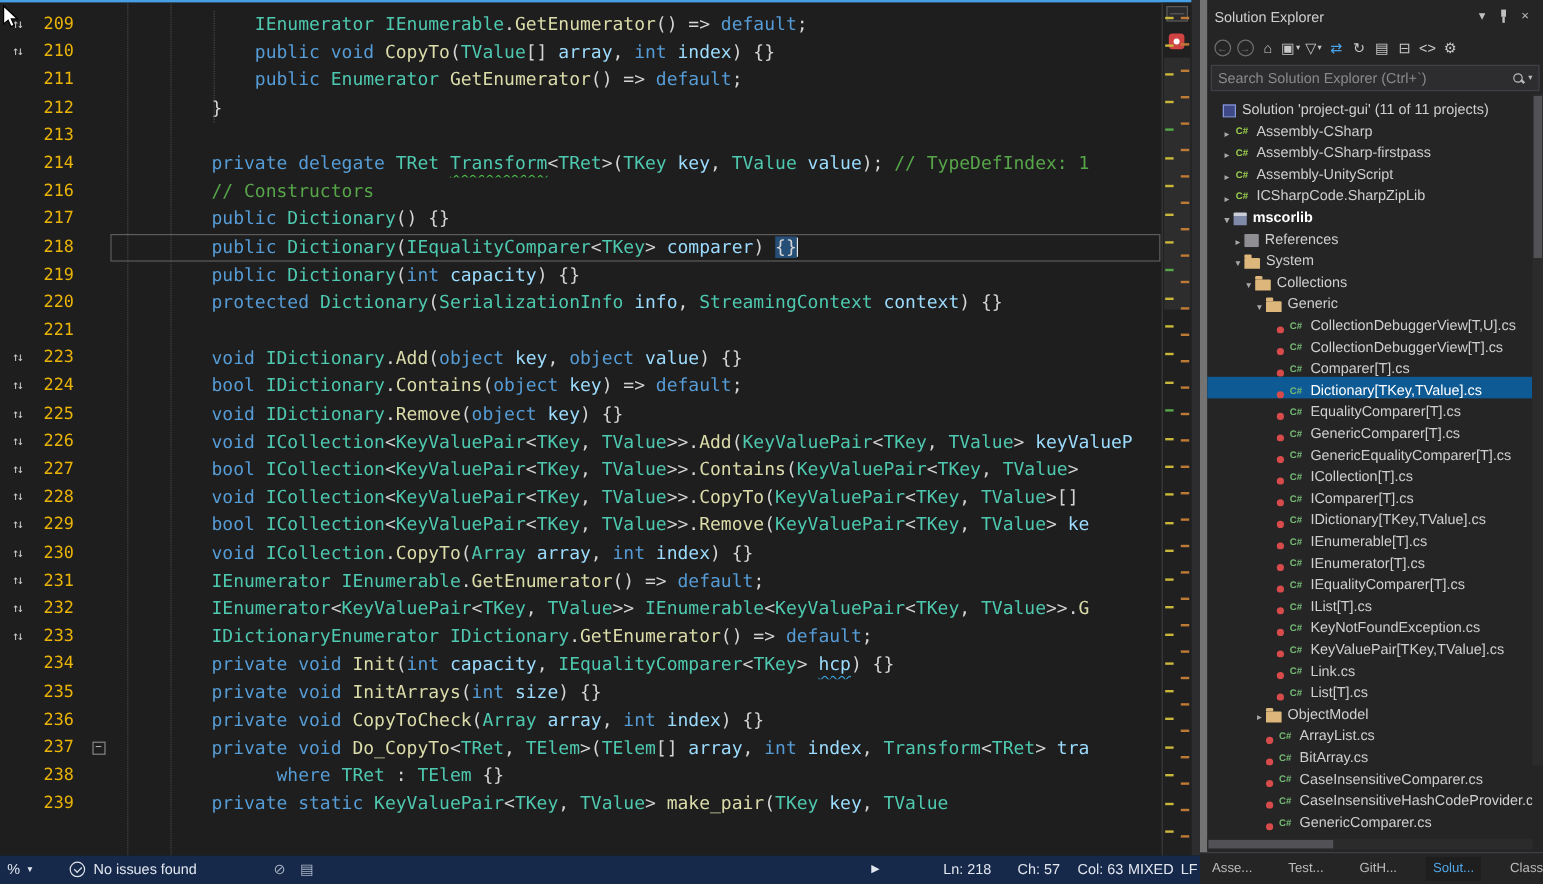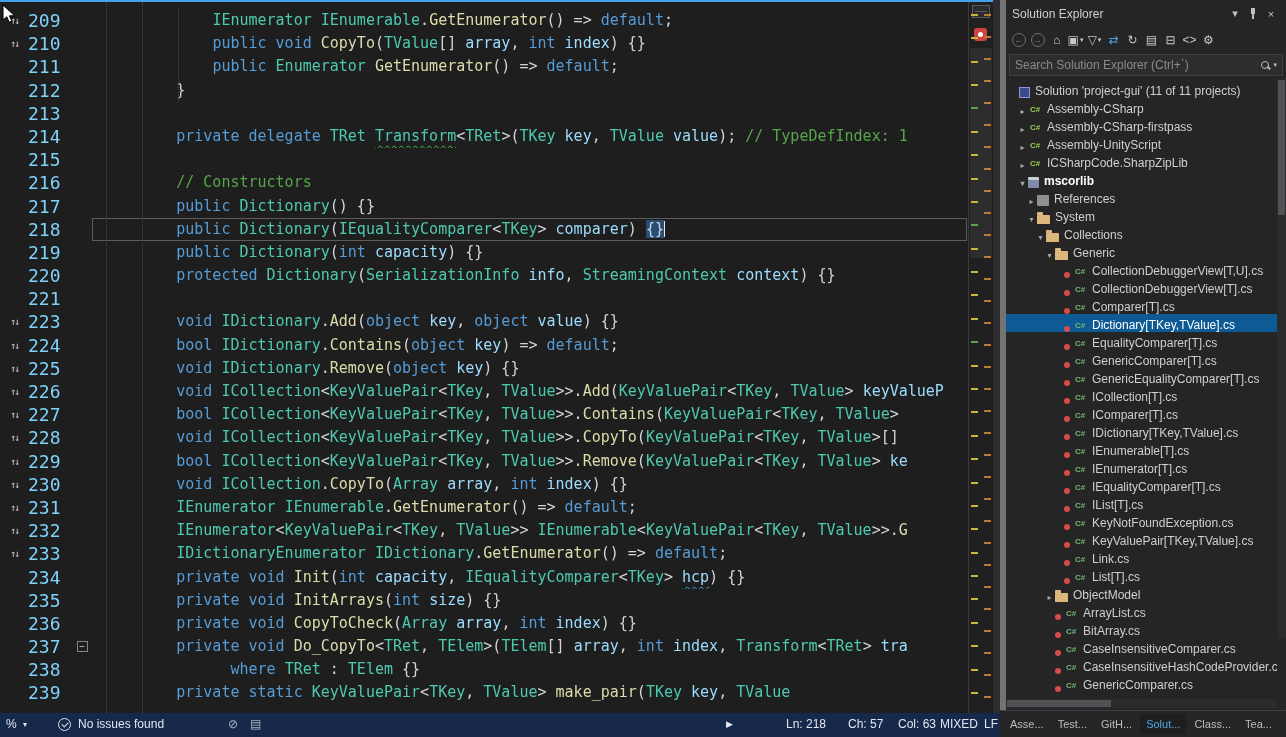--- a/index.html
+++ b/index.html
@@ -6,21 +6,21 @@
 html,body{width:1286px;height:737px;overflow:hidden;background:#1e1e1e;font-family:"Liberation Sans",sans-serif}
 #app{position:absolute;inset:0;width:1286px;height:737px}
 
 
 #editor{position:absolute;left:0;top:0;width:993px;height:713px;background:#1e1e1e;border-top:2px solid #46a0e8;overflow:hidden}
 #lines{position:absolute;left:0;top:2px;right:25px;bottom:0;overflow:hidden;
  font-family:"DejaVu Sans Mono","Liberation Mono",monospace;font-size:15px;line-height:23.2px;padding-top:5px}
 .row{display:flex;height:23.2px;position:relative;white-space:pre}
 .row.cur::after{content:"";position:absolute;left:92px;right:1px;top:0;bottom:0;border:1px solid #5c5c5c;pointer-events:none}
 .g{flex:0 0 28px;text-align:center;color:#cfcfcf;font-size:10px;letter-spacing:-2px}
-.ln{flex:0 0 46px;text-align:left;color:#7dd3fc;font-size:18px;padding-right:4px}
+.ln{flex:0 0 46px;text-align:center;color:#eab308;font-size:14px;padding-right:4px}
 .fm{flex:0 0 16px;position:relative}
 .foldbox{display:block;width:11px;height:11px;margin:6px auto 0;border:1px solid #858585;background:#1e1e1e;
  font-size:9px;line-height:9px;text-align:center;color:#c8c8c8}
 .code{flex:1;color:#d4d4d4;overflow:hidden;padding-left:14px}
 .tk-k{color:#569cd6}.tk-t{color:#4ec9b0}.tk-m{color:#dcdcaa}.tk-c{color:#57a64a}.tk-p{color:#9cdcfe}.tk-w{color:#d4d4d4}
 .sel{background:#264f78}
 .sqg{text-decoration:underline wavy #4ab84a 1px;text-underline-offset:4px}
 .sqb{text-decoration:underline wavy #3aa0d8 1px;text-underline-offset:4px}
 .tcaret{display:inline-block;width:1px;height:16px;background:#e8e8e8;vertical-align:-3px}
 .iguide{position:absolute;border-left:1px dotted #4a4a4a;top:0;bottom:0;pointer-events:none}
@@ -74,21 +74,21 @@
 .icon-sol{width:11px;height:11px;background:#3d4a87;border:1px solid #8a97d8}
 .icon-asm{width:11px;height:11px;background:linear-gradient(180deg,#c8cdd8 0 3px,#7e8aa8 3px 100%);border-radius:1px}
 .icon-ref{width:12px;height:11px;background:#8e8e93;border-radius:1px}
 #se-vsb{position:absolute;right:0;top:78px;width:9px;height:560px;background:#2b2b2c}
 #se-vsb .thumb{position:absolute;left:1px;right:1px;top:2px;height:135px;background:#515156}
 #se-hsb{position:absolute;left:0;right:9px;bottom:2px;height:9px;background:#2b2b2c}
 #se-hsb .thumb{position:absolute;top:1px;left:1px;width:104px;height:7px;background:#515156}
 
 
 #paneltabs{position:absolute;left:1000px;top:710px;width:286px;height:27px;background:#252526;border-top:1px solid #3f3f46;
- display:flex;align-items:center;padding:0 4px;gap:2px;font-size:11px}
+ display:flex;align-items:center;padding:0 4px;gap:18px;font-size:11px}
 .ptab{padding:4px 6px;color:#bdbdbd}
 .ptab.active{background:#1e1e1e;color:#4fa7e8}
 #status{position:absolute;left:0;top:713px;width:1000px;height:24px;background:#16294a;color:#e2e7f0;font-size:12px}
 .st{position:absolute;top:4px}
 .stic{color:#a9b2c4}
 .chk{position:absolute;left:58px;top:5px;width:13px;height:13px;border:1px solid #dfe3ea;border-radius:50%}
 .chk::after{content:"";position:absolute;left:2.5px;top:3px;width:5px;height:3px;border-left:1.5px solid #dfe3ea;border-bottom:1.5px solid #dfe3ea;transform:rotate(-45deg)}
 #cursor{position:absolute;left:2px;top:4px;z-index:99;pointer-events:none}
 </style>
 </head>
@@ -97,21 +97,20 @@
 <div id="app">
 
   <div id="editor">
     <div id="lines">
         <div class="row"><span class="g">↑↓</span><span class="ln">209</span><span class="fm"></span><span class="code">            <span class="tk-t">IEnumerator</span><span class="tk-w"> </span><span class="tk-t">IEnumerable</span><span class="tk-w">.</span><span class="tk-m">GetEnumerator</span><span class="tk-w">() =&gt; </span><span class="tk-k">default</span><span class="tk-w">;</span></span></div>
         <div class="row"><span class="g">↑↓</span><span class="ln">210</span><span class="fm"></span><span class="code">            <span class="tk-k">public</span><span class="tk-w"> </span><span class="tk-k">void</span><span class="tk-w"> </span><span class="tk-m">CopyTo</span><span class="tk-w">(</span><span class="tk-t">TValue</span><span class="tk-w">[] </span><span class="tk-p">array</span><span class="tk-w">, </span><span class="tk-k">int</span><span class="tk-w"> </span><span class="tk-p">index</span><span class="tk-w">) {}</span></span></div>
         <div class="row"><span class="g"></span><span class="ln">211</span><span class="fm"></span><span class="code">            <span class="tk-k">public</span><span class="tk-w"> </span><span class="tk-t">Enumerator</span><span class="tk-w"> </span><span class="tk-m">GetEnumerator</span><span class="tk-w">() =&gt; </span><span class="tk-k">default</span><span class="tk-w">;</span></span></div>
         <div class="row"><span class="g"></span><span class="ln">212</span><span class="fm"></span><span class="code">        <span class="tk-w">}</span></span></div>
         <div class="row"><span class="g"></span><span class="ln">213</span><span class="fm"></span><span class="code"></span></div>
         <div class="row"><span class="g"></span><span class="ln">214</span><span class="fm"></span><span class="code">        <span class="tk-k">private</span><span class="tk-w"> </span><span class="tk-k">delegate</span><span class="tk-w"> </span><span class="tk-t">TRet</span><span class="tk-w"> </span><span class="tk-t sqg">Transform</span><span class="tk-w">&lt;</span><span class="tk-t">TRet</span><span class="tk-w">&gt;(</span><span class="tk-t">TKey</span><span class="tk-w"> </span><span class="tk-p">key</span><span class="tk-w">, </span><span class="tk-t">TValue</span><span class="tk-w"> </span><span class="tk-p">value</span><span class="tk-w">); </span><span class="tk-c">// TypeDefIndex: 1</span></span></div>
-        <div class="row"><span class="g"></span><span class="ln">215</span><span class="fm"></span><span class="code"></span></div>
         <div class="row"><span class="g"></span><span class="ln">216</span><span class="fm"></span><span class="code">        <span class="tk-c">// Constructors</span></span></div>
         <div class="row"><span class="g"></span><span class="ln">217</span><span class="fm"></span><span class="code">        <span class="tk-k">public</span><span class="tk-w"> </span><span class="tk-t">Dictionary</span><span class="tk-w">() {}</span></span></div>
         <div class="row cur"><span class="g"></span><span class="ln">218</span><span class="fm"></span><span class="code">        <span class="tk-k">public</span><span class="tk-w"> </span><span class="tk-t">Dictionary</span><span class="tk-w">(</span><span class="tk-t">IEqualityComparer</span><span class="tk-w">&lt;</span><span class="tk-t">TKey</span><span class="tk-w">&gt; </span><span class="tk-p">comparer</span><span class="tk-w">) </span><span class="tk-w sel">{}</span><span class="tcaret"></span></span></div>
         <div class="row"><span class="g"></span><span class="ln">219</span><span class="fm"></span><span class="code">        <span class="tk-k">public</span><span class="tk-w"> </span><span class="tk-t">Dictionary</span><span class="tk-w">(</span><span class="tk-k">int</span><span class="tk-w"> </span><span class="tk-p">capacity</span><span class="tk-w">) {}</span></span></div>
         <div class="row"><span class="g"></span><span class="ln">220</span><span class="fm"></span><span class="code">        <span class="tk-k">protected</span><span class="tk-w"> </span><span class="tk-t">Dictionary</span><span class="tk-w">(</span><span class="tk-t">SerializationInfo</span><span class="tk-w"> </span><span class="tk-p">info</span><span class="tk-w">, </span><span class="tk-t">StreamingContext</span><span class="tk-w"> </span><span class="tk-p">context</span><span class="tk-w">) {}</span></span></div>
         <div class="row"><span class="g"></span><span class="ln">221</span><span class="fm"></span><span class="code"></span></div>
         <div class="row"><span class="g">↑↓</span><span class="ln">223</span><span class="fm"></span><span class="code">        <span class="tk-k">void</span><span class="tk-w"> </span><span class="tk-t">IDictionary</span><span class="tk-w">.</span><span class="tk-m">Add</span><span class="tk-w">(</span><span class="tk-k">object</span><span class="tk-w"> </span><span class="tk-p">key</span><span class="tk-w">, </span><span class="tk-k">object</span><span class="tk-w"> </span><span class="tk-p">value</span><span class="tk-w">) {}</span></span></div>
         <div class="row"><span class="g">↑↓</span><span class="ln">224</span><span class="fm"></span><span class="code">        <span class="tk-k">bool</span><span class="tk-w"> </span><span class="tk-t">IDictionary</span><span class="tk-w">.</span><span class="tk-m">Contains</span><span class="tk-w">(</span><span class="tk-k">object</span><span class="tk-w"> </span><span class="tk-p">key</span><span class="tk-w">) =&gt; </span><span class="tk-k">default</span><span class="tk-w">;</span></span></div>
         <div class="row"><span class="g">↑↓</span><span class="ln">225</span><span class="fm"></span><span class="code">        <span class="tk-k">void</span><span class="tk-w"> </span><span class="tk-t">IDictionary</span><span class="tk-w">.</span><span class="tk-m">Remove</span><span class="tk-w">(</span><span class="tk-k">object</span><span class="tk-w"> </span><span class="tk-p">key</span><span class="tk-w">) {}</span></span></div>
         <div class="row"><span class="g">↑↓</span><span class="ln">226</span><span class="fm"></span><span class="code">        <span class="tk-k">void</span><span class="tk-w"> </span><span class="tk-t">ICollection</span><span class="tk-w">&lt;</span><span class="tk-t">KeyValuePair</span><span class="tk-w">&lt;</span><span class="tk-t">TKey</span><span class="tk-w">, </span><span class="tk-t">TValue</span><span class="tk-w">&gt;&gt;.</span><span class="tk-m">Add</span><span class="tk-w">(</span><span class="tk-t">KeyValuePair</span><span class="tk-w">&lt;</span><span class="tk-t">TKey</span><span class="tk-w">, </span><span class="tk-t">TValue</span><span class="tk-w">&gt; </span><span class="tk-p">keyValueP</span></span></div>

